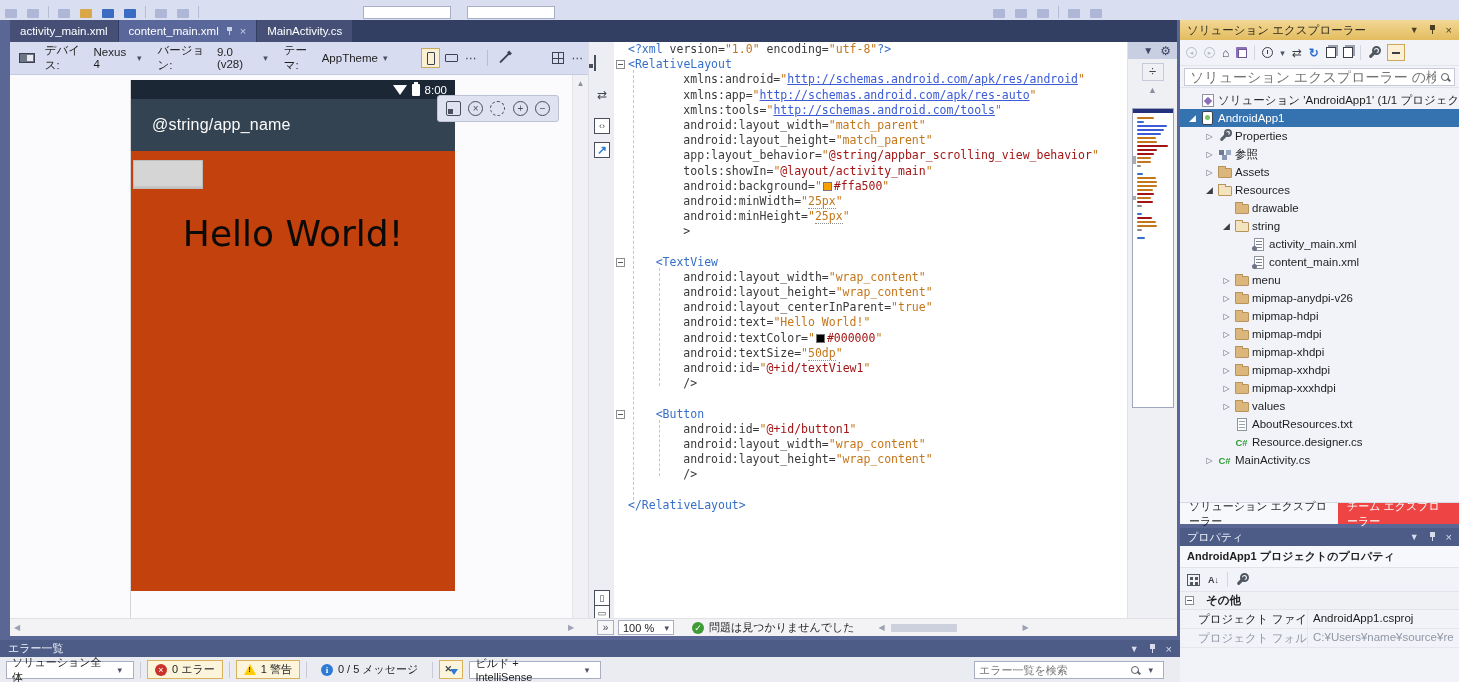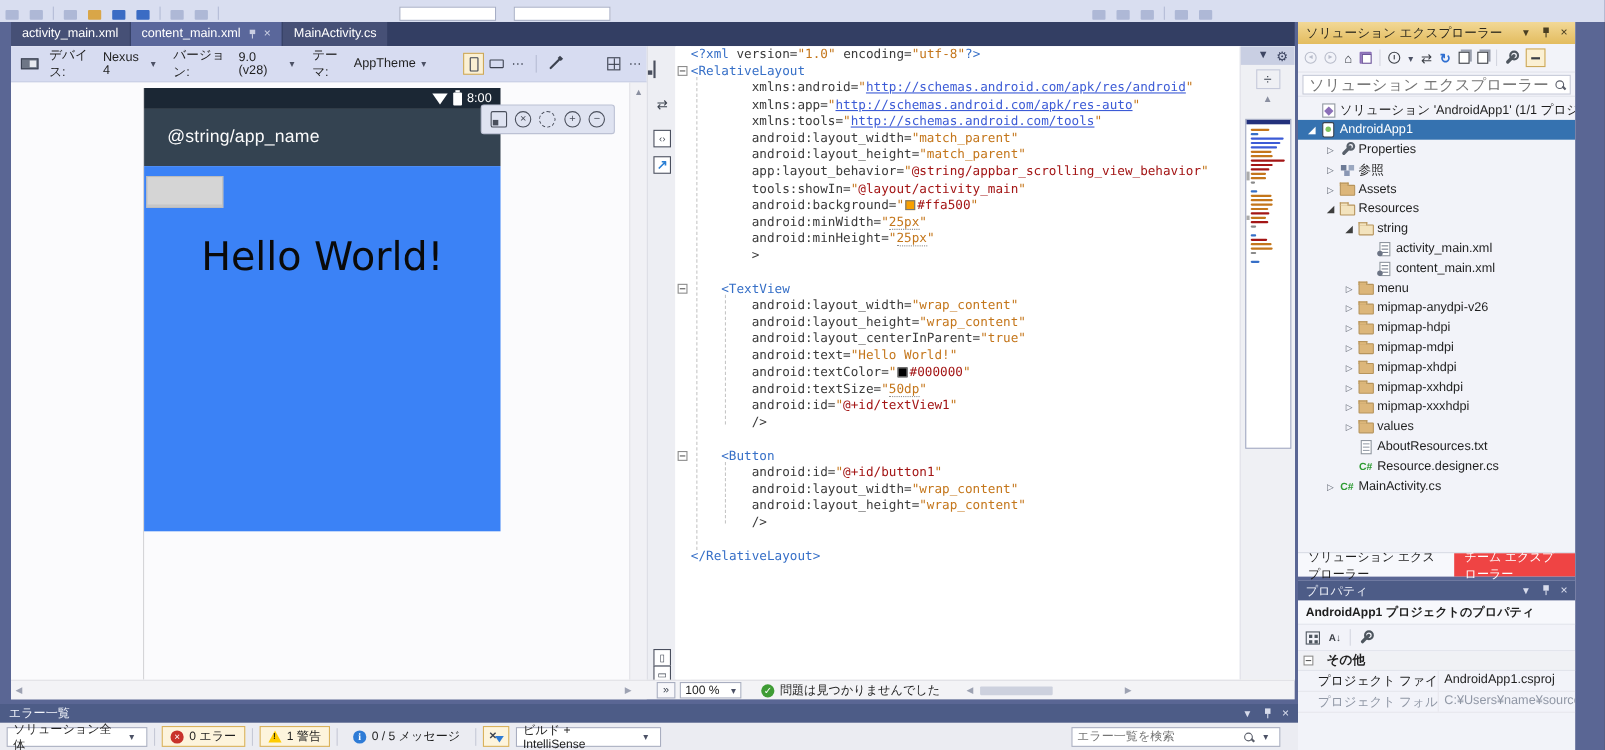--- a/index.html
+++ b/index.html
@@ -50,21 +50,21 @@
   .dt-sep{width:1px;height:16px;background:#B7BDD4;margin:0 6px}
 
   #design-surface{position:absolute;left:0;top:33px;width:562px;height:543px;background:#FBFBFD;overflow:hidden}
   #phone{position:absolute;left:120px;top:5px;width:325px;height:538px;border-left:1px solid #D5D5D8}
   #phone-status{height:19px;background:#1B2734;display:flex;align-items:center;justify-content:flex-end;gap:5px;padding-right:8px}
   .wifi{width:0;height:0;border-left:7px solid transparent;border-right:7px solid transparent;border-top:10px solid #fff}
   .battery{width:8px;height:12px;background:#fff;border-radius:1px;position:relative}
   .battery::before{content:"";position:absolute;top:-2px;left:2px;width:4px;height:2px;background:#fff}
   #phone-time{color:#fff;font-size:11.5px}
   #phone-appbar{height:52px;background:#344351;color:#FBFBFB;display:flex;align-items:center;padding-left:21px;font-size:16px;letter-spacing:.2px}
-  #phone-body{height:332px;background:#3b82f6;position:relative}
+  #phone-body{height:440px;background:#c2410c;position:relative}
   #widget-button{position:absolute;left:2px;top:9px;width:70px;height:29px;background:#D5D5D5;border:1px solid #BCBCBC;box-shadow:inset 0 -2px 0 #C6C6C6}
   #hello-text{position:absolute;left:0;top:62px;width:100%;text-align:center;font-family:"DejaVu Sans",sans-serif;font-size:36px;color:#0A0A0A}
 
   #zoom-overlay{position:absolute;left:427px;top:20px;width:122px;height:27px;background:#DFE3F1;border:1px solid #BCC1D4;border-radius:3px;display:flex;align-items:center;justify-content:space-around;padding:0 4px}
   .zo-ic{width:15px;height:15px;border:1px solid #4A4F5C;border-radius:50%;color:#4A4F5C;font-size:10px;line-height:13px;text-align:center}
   .zo-ic.square{border-radius:2px;position:relative}
   .zo-ic.square::after{content:"";position:absolute;left:1px;bottom:1px;width:5px;height:5px;background:#4A4F5C}
   .zo-ic.dashed{border-style:dashed}
 
   #dz-vscroll{position:absolute;left:562px;top:33px;width:16px;height:543px;background:#F1F1F5;border-left:1px solid #E3E3E8;color:#8A8FA0;font-size:8px;text-align:center}
@@ -142,21 +142,21 @@
   .ic-filter{position:relative;width:14px;height:13px}
   .ic-filter::before{content:"✕";position:absolute;left:0;top:1px;font-size:9px;font-weight:bold;color:#3E4450}
   .ic-filter::after{content:"";position:absolute;right:0;bottom:1px;border-left:4px solid transparent;border-right:4px solid transparent;border-top:6px solid #2E7BD6}
   .ep-sep{width:1px;height:16px;background:#C6C9D6}
   #ep-search{margin-left:auto;margin-right:10px;width:190px;height:18px;background:#fff;border:1px solid #A9AEC0;display:flex;align-items:center;padding:0 4px;gap:4px}
   #ep-search input{flex:1;border:none;outline:none;font-size:11px;color:#6D7384;font-family:"Liberation Sans",sans-serif;background:transparent}
   .ic-search{position:relative;width:8px;height:8px;border:1.5px solid #5B5F6B;border-radius:50%}
   .ic-search::after{content:"";position:absolute;width:4px;height:1.5px;background:#5B5F6B;transform:rotate(45deg);right:-3px;bottom:-1px}
 
   
-  #right-panel{left:1180px;top:20px;width:252px;height:662px;background:#F2F3F9;overflow:hidden}
+  #right-panel{left:1180px;top:20px;width:279px;height:662px;background:#F2F3F9;overflow:hidden}
   #se-title{height:20px;background:linear-gradient(#F2D896,#E3BC5F);color:#2E2A1E;display:flex;align-items:center;padding:0 7px;font-size:11.5px}
   #se-title .win-icons{color:#4A3F22}
   #se-toolbar{height:26px;display:flex;align-items:center;gap:7px;padding:0 6px;color:#3B3F46;border-bottom:1px solid #E2E4EC;font-size:12px}
   .se-circ{width:11px;height:11px;border-radius:50%;border:1.5px solid #B9BDCB;color:#B9BDCB;font-size:7px;line-height:9px;text-align:center}
   .se-home{font-size:12px;color:#3B3F46}
   .se-switch{width:11px;height:11px;background:#8B6FB8;border-radius:1px;position:relative}
   .se-switch::after{content:"";position:absolute;left:2px;top:2px;width:7px;height:7px;background:#fff;border:1px solid #6D569A}
   .se-sep{width:1px;height:15px;background:#D4D6E0}
   .se-clock{width:11px;height:11px;border-radius:50%;border:1.5px solid #3B3F46;position:relative}
   .se-clock::after{content:"";position:absolute;left:4px;top:2px;width:1px;height:4px;background:#3B3F46}
@@ -532,20 +532,27 @@
           <span class="tlabel">Assets</span>
         </div>
         <div class="trw" style="padding-left: 23px;">
           <span class="exp open">◢</span>
           <span class="ticon">
             <span class="i-foldero"></span>
           </span>
           <span class="tlabel">Resources</span>
         </div>
         <div class="trw" style="padding-left: 40px;">
+          <span class="exp"></span>
+          <span class="ticon">
+            <span class="i-folder"></span>
+          </span>
+          <span class="tlabel">drawable</span>
+        </div>
+        <div class="trw" style="padding-left: 40px;">
           <span class="exp open">◢</span>
           <span class="ticon">
             <span class="i-foldero"></span>
           </span>
           <span class="tlabel">string</span>
         </div>
         <div class="trw" style="padding-left: 57px;">
           <span class="exp"></span>
           <span class="ticon">
             <span class="i-xml"></span>

